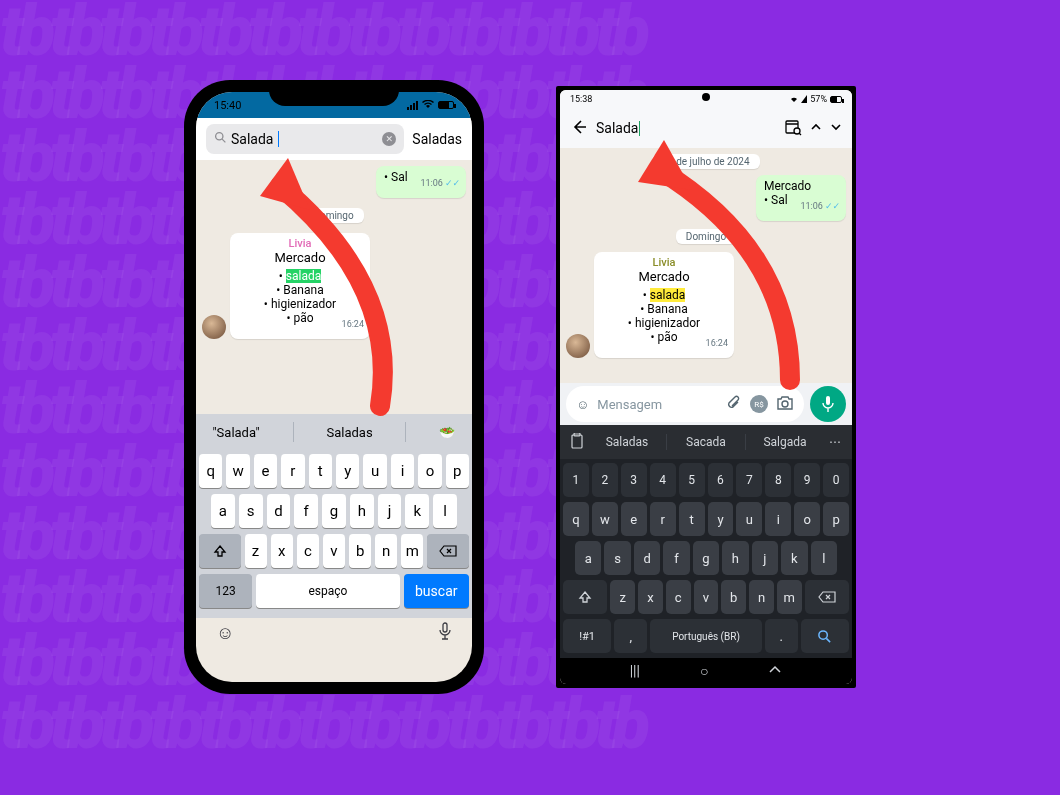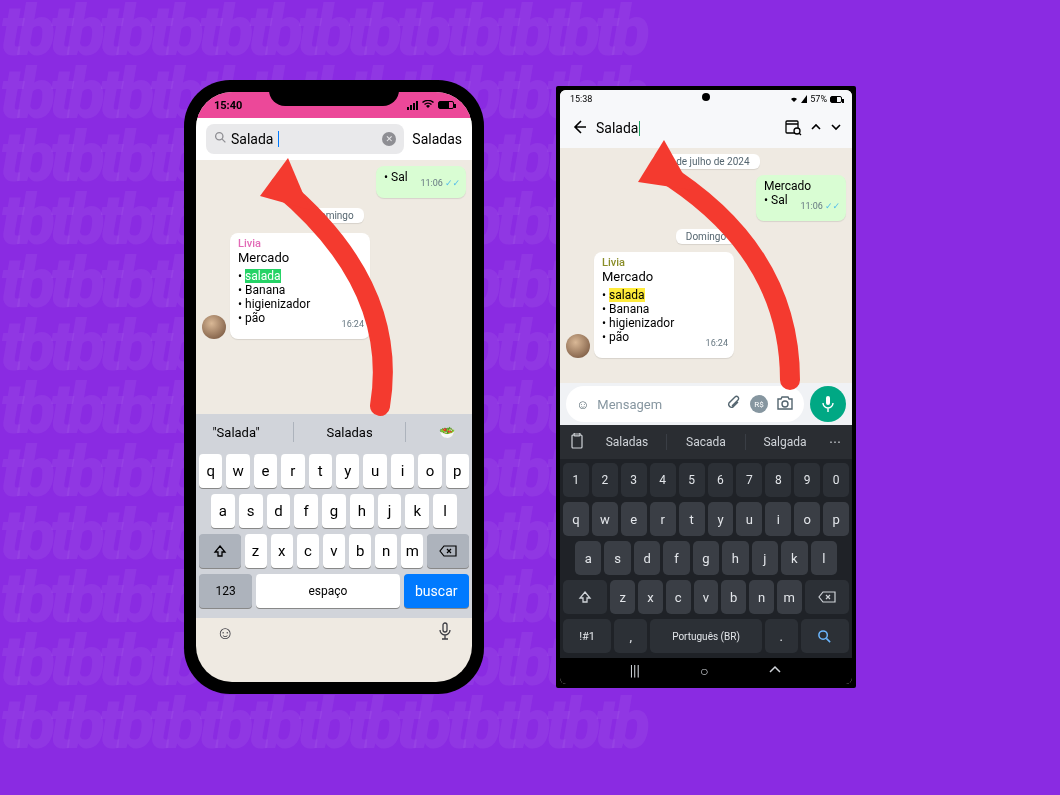--- a/index.html
+++ b/index.html
@@ -58,22 +58,22 @@
     border-bottom-right-radius: 16px;
     z-index: 50;
   }
   .ios-statusbar {
     height: 26px;
     display: flex;
     justify-content: space-between;
     align-items: center;
     padding: 0 18px;
     font-size: 11px;
-    font-weight: 700;
-    background: #ec4899;
+    font-weight: 400;
+    background: #0369a1;
   }
   .ios-statusbar .right-icons { display:flex; gap:4px; align-items:center; }
   .signal-dots { display:flex; gap:1px; align-items:flex-end; }
   .signal-dots span { width:2px; background:#000; }
   .signal-dots span:nth-child(1){height:3px;}
   .signal-dots span:nth-child(2){height:5px;}
   .signal-dots span:nth-child(3){height:7px;}
   .signal-dots span:nth-child(4){height:9px;}
   .batt { width:16px;height:8px;border:1px solid #000;border-radius:2px;position:relative;}
   .batt::after{content:"";position:absolute;right:-3px;top:2px;width:2px;height:4px;background:#000;}
@@ -112,21 +112,21 @@
   }
   .bubble-out, .bubble-in {
     background: #fff;
     border-radius: 8px;
     padding: 4px 8px 14px 8px;
     position: relative;
     box-shadow: 0 1px 1px rgba(0,0,0,0.1);
     max-width: 70%;
   }
   .bubble-out { background: #d9fdd3; }
-  .bubble-in { background: #fff; }
+  .bubble-in { background: #fff; text-align: center; }
   .msg-time {
     position: absolute;
     right: 6px;
     bottom: 10px;
     font-size: 9px;
     color: #667781;
   }
   .msg-ticks { color:#53bdeb; font-size:9px; margin-left:2px;}
   .date-chip {
     display:inline-block;

